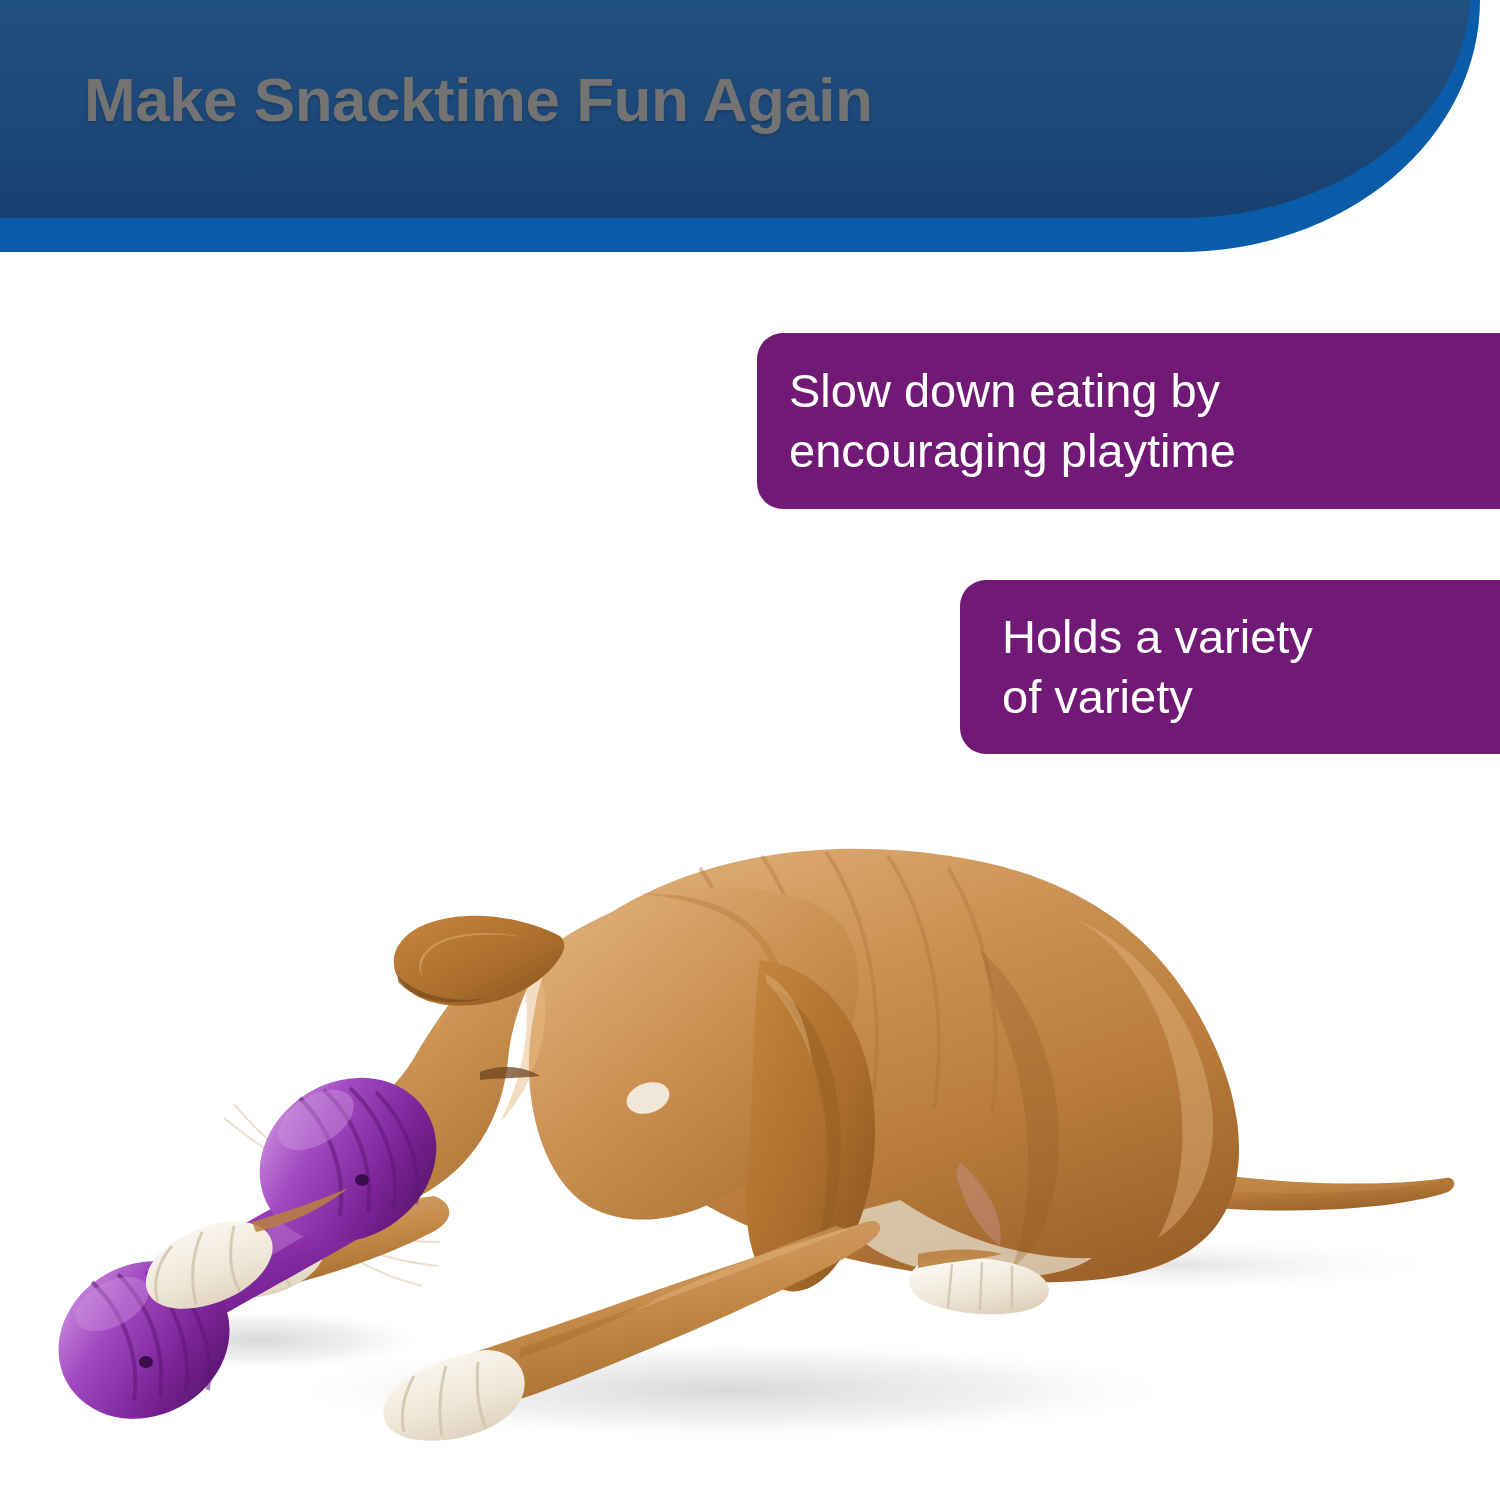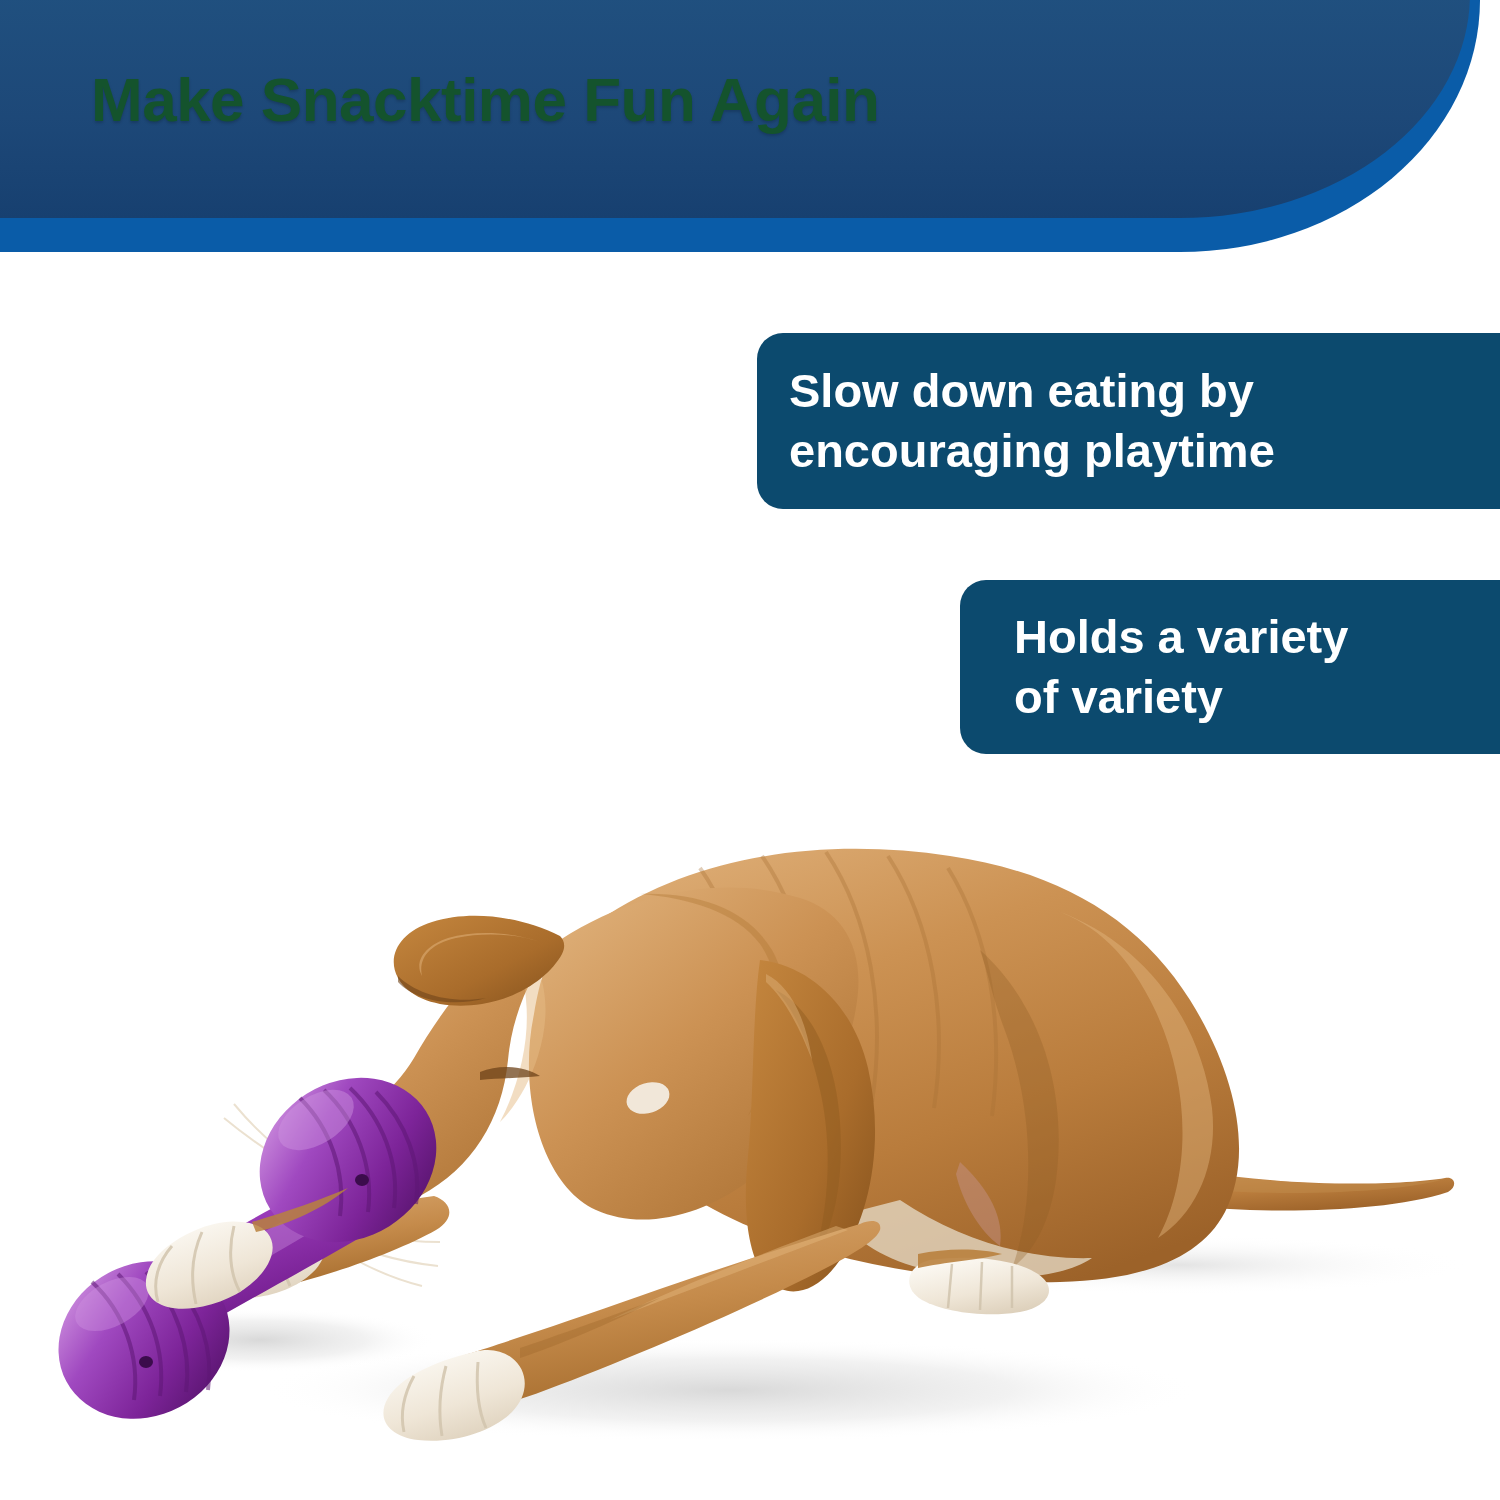--- a/index.html
+++ b/index.html
@@ -43,38 +43,38 @@
     position: absolute;
     top: -6px;
     left: -40px;
     width: 1510px;
     height: 224px;
     background: linear-gradient(180deg, #20507f 0%, #1d4878 55%, #174070 100%);
     border-bottom-right-radius: 290px 224px;
   }
   .banner-title {
     position: absolute;
-    left: 91px;
+    left: 84px;
     top: 66px;
     font-size: 62px;
     font-weight: bold;
-    color: #14532d;
+    color: #737373;
     letter-spacing: -0.5px;
     white-space: nowrap;
     line-height: 1.1;
     text-shadow: 0 2px 3px rgba(0,0,0,0.18);
   }
 
   
   .callout {
     position: absolute;
-    background: #0c4a6e;
+    background: #701a75;
     color: #ffffff;
     font-size: 47px;
-    font-weight: bold;
+    font-weight: normal;
     line-height: 1.28;
     border-top-left-radius: 26px;
     border-bottom-left-radius: 26px;
     border-top-right-radius: 0;
     border-bottom-right-radius: 0;
     box-sizing: border-box;
     display: flex;
     flex-direction: column;
     justify-content: center;
   }
@@ -85,21 +85,21 @@
     top: 333px;
     width: 743px;
     height: 176px;
     padding: 0 0 0 32px;
   }
   #callout-2 {
     left: 960px;
     top: 580px;
     width: 540px;
     height: 174px;
-    padding: 0 0 0 54px;
+    padding: 0 0 0 42px;
   }
 
   
   .scene {
     position: absolute;
     left: 0;
     top: 760px;
     width: 1500px;
     height: 740px;
     overflow: hidden;

